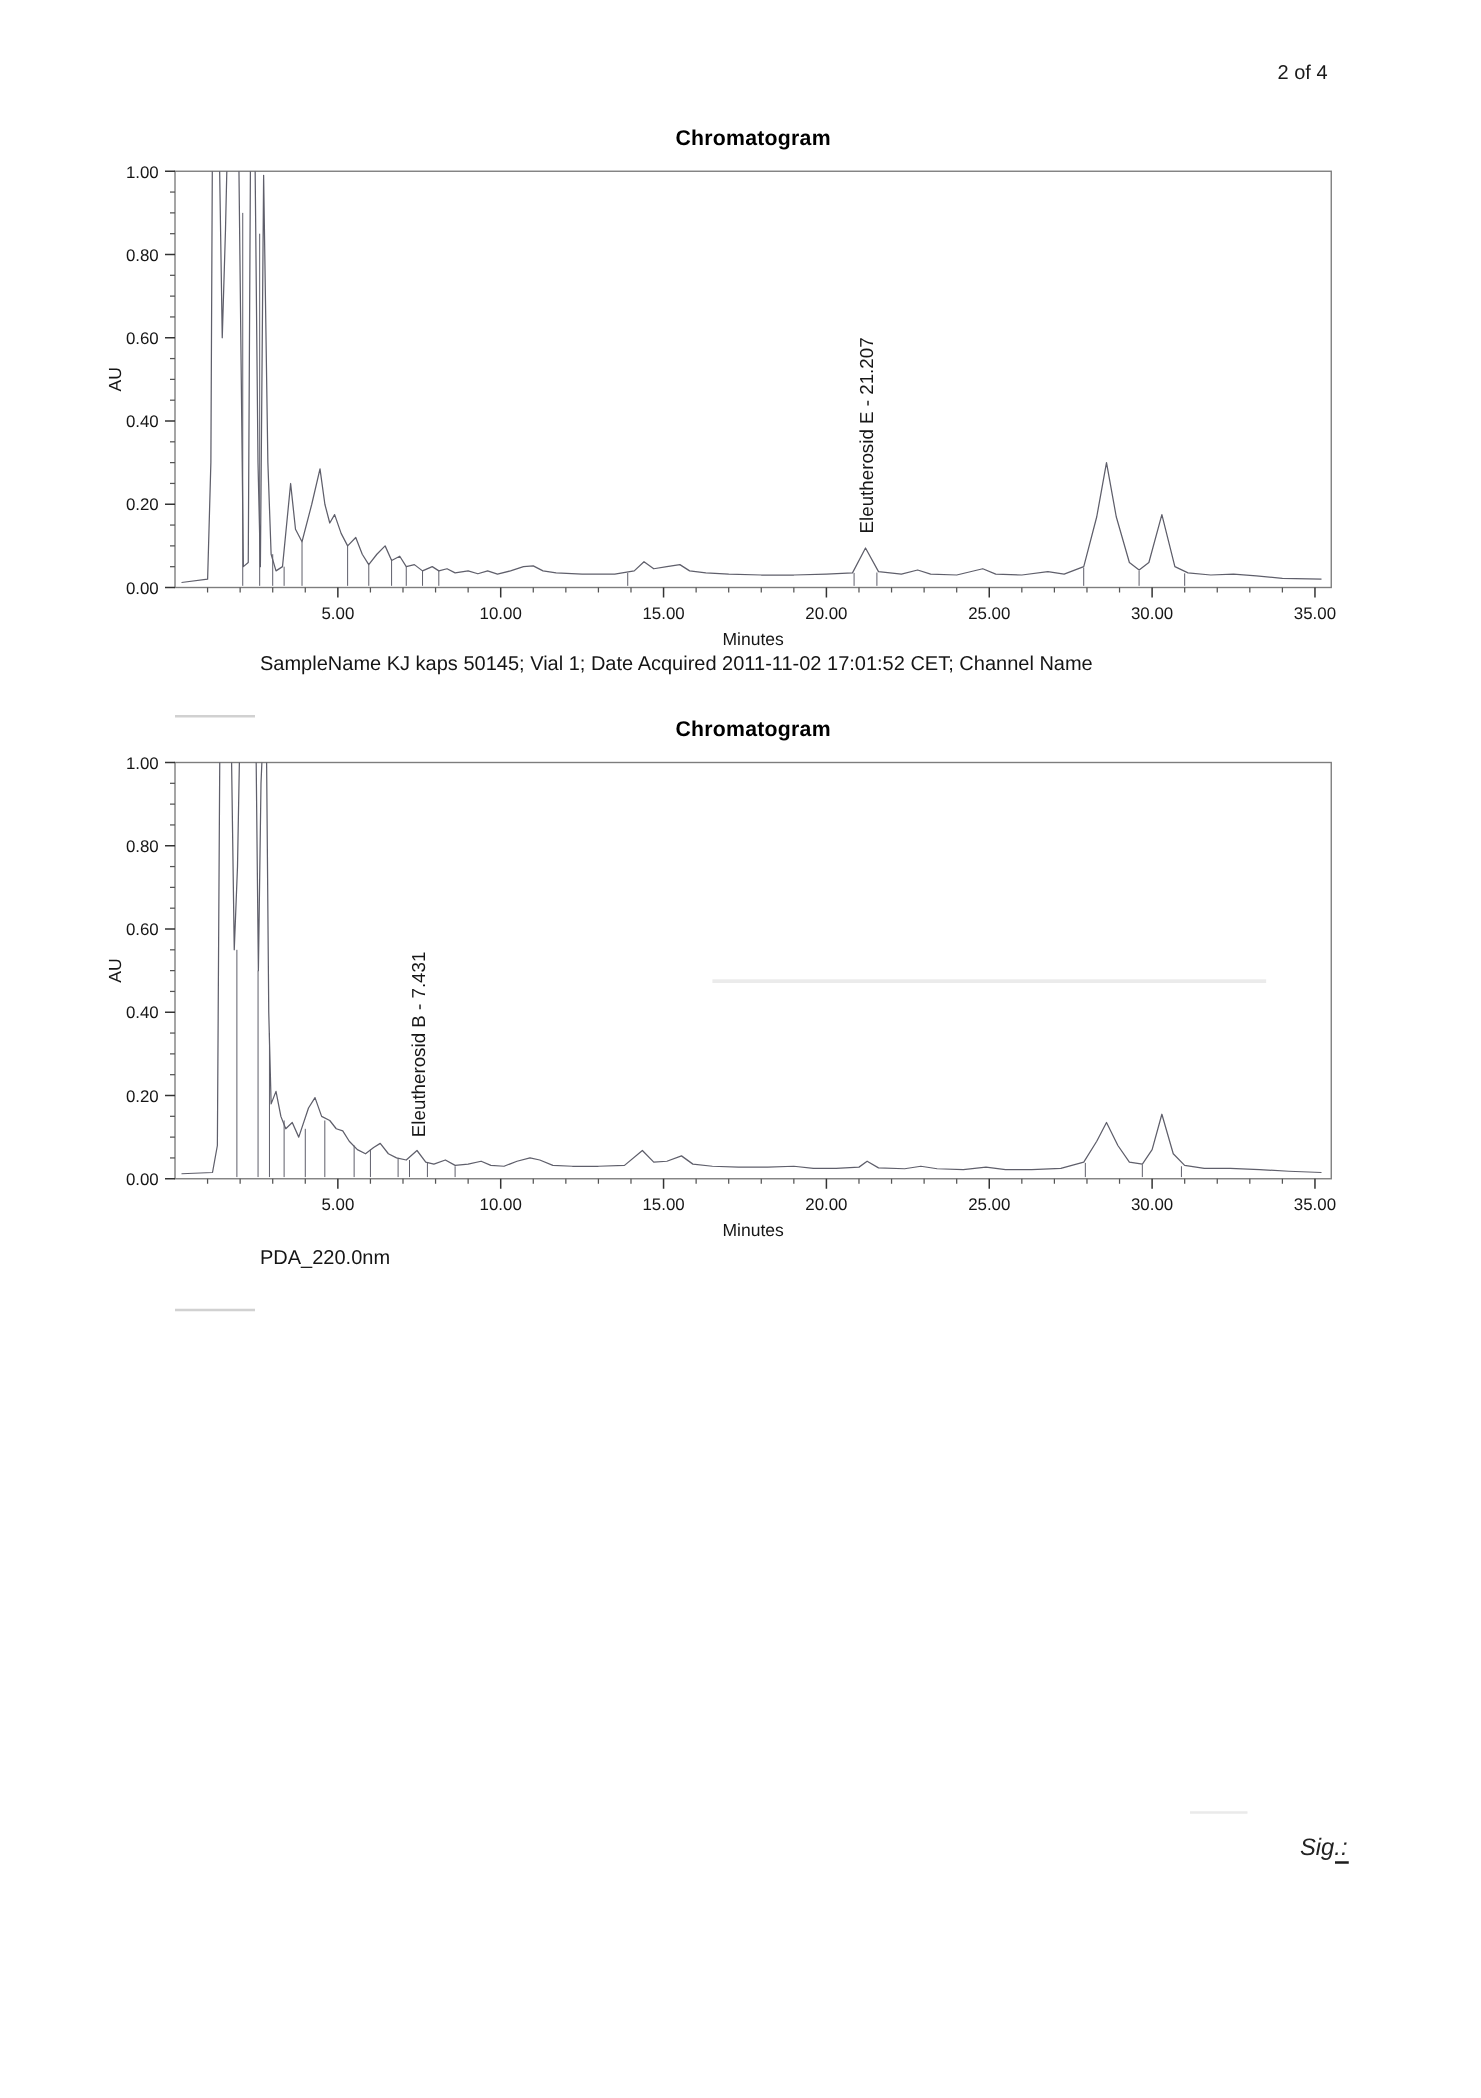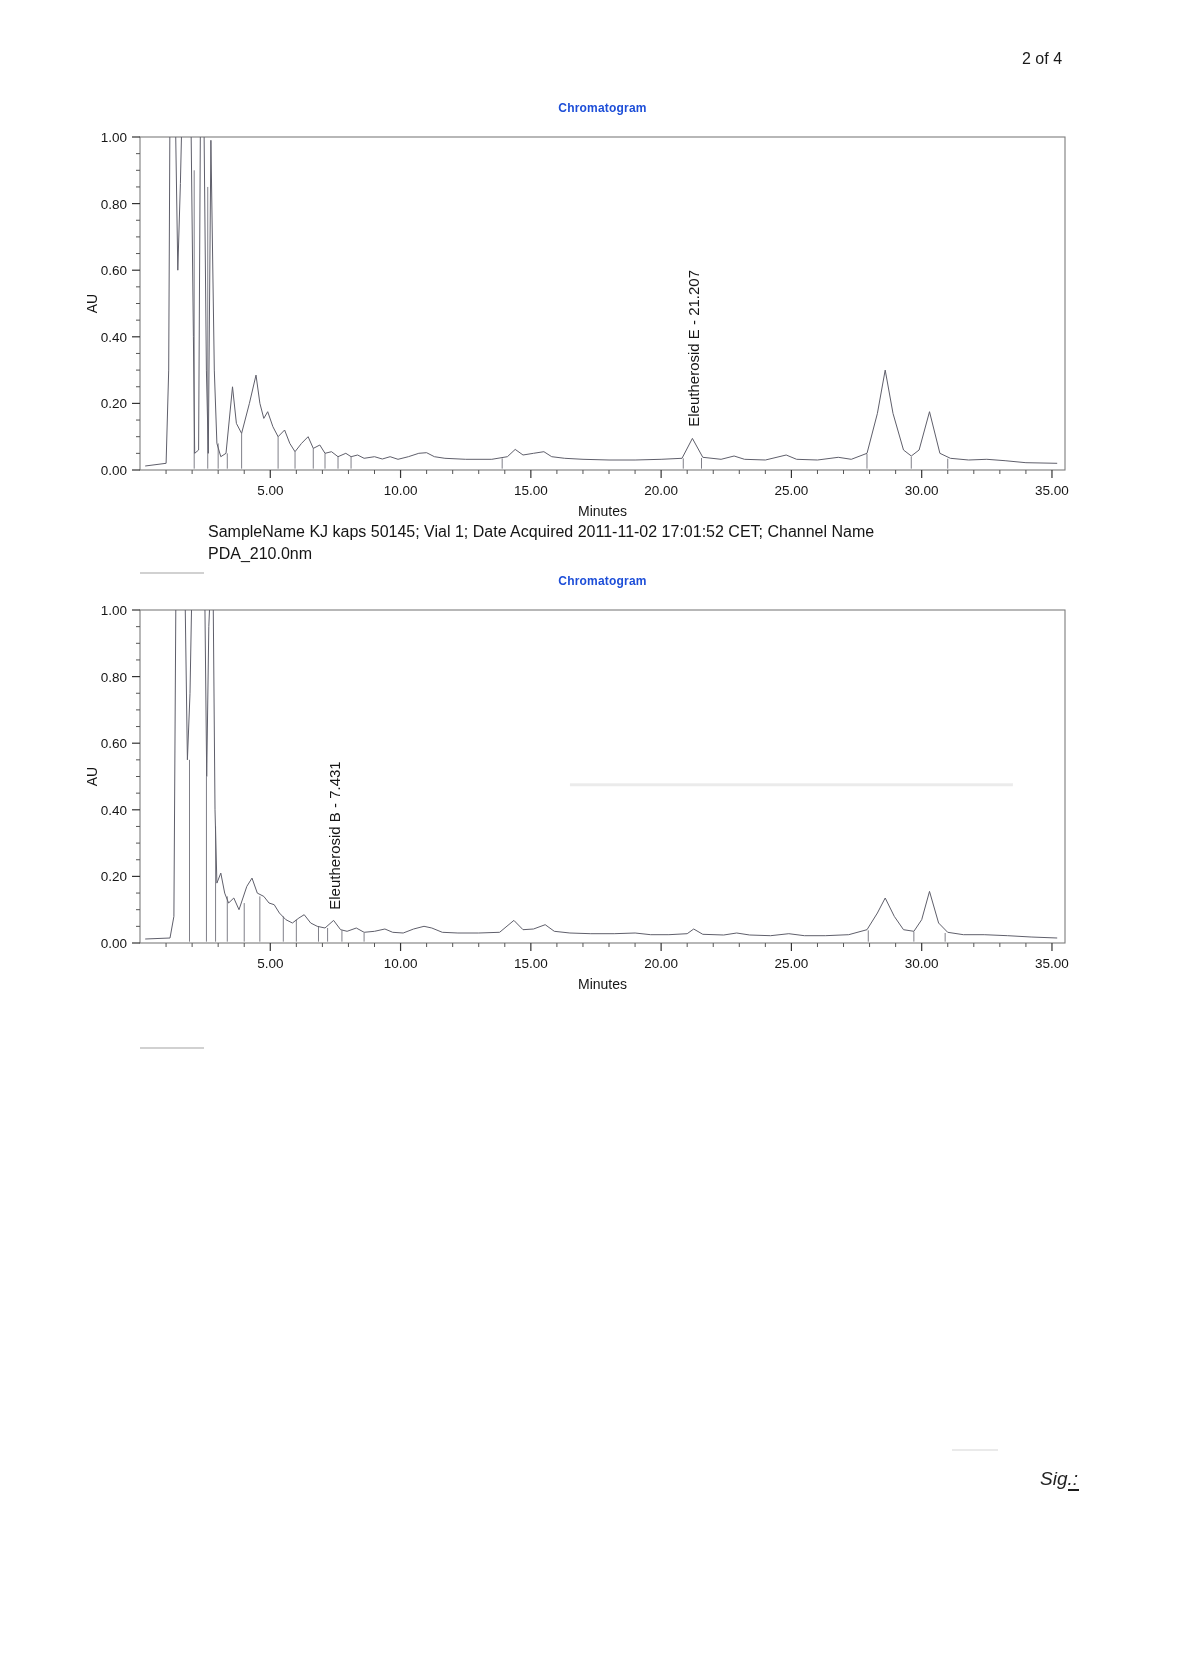--- a/index.html
+++ b/index.html
@@ -11,21 +11,21 @@
     color:#161616;
     overflow:hidden;
   }
   .page-number{
     position:absolute;left:1022px;top:50px;
     font-size:16px;color:#1a1a1a;
   }
   .chart-title{
     position:absolute;left:140px;width:925px;
     text-align:center;
-    font-size:12px;font-weight:bold;color:#1d4ed8;
+    font-size:17px;font-weight:bold;color:#000000;
     margin:0;letter-spacing:0.2px;
   }
   .chart-svg{position:absolute;left:0;overflow:visible;}
   svg text{
     font-family:"Liberation Sans", sans-serif;
     fill:#161616;
   }
   .caption{
     position:absolute;left:208px;width:890px;
     font-size:16px;line-height:22px;color:#151515;
@@ -150,21 +150,20 @@
       <line x1="701.5140845070422" x2="701.5140845070422" y1="330.012" y2="340.668" stroke="#5f5f6b" stroke-width="0.8" clip-path="url(#clip0)"></line>
       <line x1="866.9718309859154" x2="866.9718309859154" y1="326.01599999999996" y2="340.668" stroke="#5f5f6b" stroke-width="0.8" clip-path="url(#clip0)"></line>
       <line x1="911.2676056338029" x2="911.2676056338029" y1="328.68" y2="340.668" stroke="#5f5f6b" stroke-width="0.8" clip-path="url(#clip0)"></line>
       <line x1="947.7464788732394" x2="947.7464788732394" y1="330.678" y2="340.668" stroke="#5f5f6b" stroke-width="0.8" clip-path="url(#clip0)"></line>
       <polyline points="145.2,338.0 166.1,335.3 168.7,242.1 170.0,-24.3 175.2,-24.3 177.8,142.2 180.4,55.6 182.2,-24.3 190.8,-24.3 193.4,208.8 194.7,325.3 198.6,322.0 200.5,-24.3 203.8,-24.3 206.4,242.1 208.3,325.3 210.9,12.3 214.3,242.1 216.9,315.4 220.8,328.7 226.0,325.3 232.5,258.8 236.4,295.4 241.6,305.4 249.4,275.4 256.0,247.1 259.9,275.4 263.8,290.4 267.7,283.7 272.9,298.7 278.1,308.7 284.6,302.0 289.8,315.4 295.0,323.7 301.5,315.4 308.1,308.7 313.3,320.4 319.8,317.0 325.0,325.3 331.5,323.7 338.0,328.7 345.8,325.3 351.1,328.7 357.6,327.0 364.1,330.3 374.5,328.7 382.3,331.0 390.1,328.7 398.0,331.3 408.4,328.7 418.8,325.3 426.6,324.7 434.4,328.7 444.9,330.3 465.7,331.3 491.8,331.3 507.4,328.7 515.2,321.4 523.0,327.0 533.5,325.3 543.9,323.7 551.7,328.7 564.7,330.3 583.0,331.3 609.0,332.0 635.1,332.0 661.1,331.3 682.0,330.3 692.4,310.4 702.8,329.3 721.1,331.3 734.1,328.0 744.5,331.3 765.4,332.0 786.2,327.0 796.6,331.3 817.5,332.0 838.3,329.3 851.3,331.3 867.0,325.3 877.4,285.4 885.2,242.1 893.0,285.4 903.5,322.0 911.3,328.0 919.1,322.0 929.5,283.7 939.9,325.3 950.4,330.3 968.6,332.0 986.8,331.3 1005.1,332.7 1025.9,334.7 1057.2,335.3" fill="none" stroke="#5f5f6b" stroke-width="1" stroke-linejoin="round" clip-path="url(#clip0)"></polyline>
       <text x="698.5767605633804" y="298.71" font-size="15" fill="#111" transform="rotate(-90 698.5767605633804 298.71)">Eleutherosid E - 21.207</text>
     </svg>
 
   <div class="caption" style="top:521px;">
     <div>SampleName KJ kaps 50145; Vial 1; Date Acquired 2011-11-02 17:01:52 CET; Channel Name</div>
-    <div>PDA_210.0nm</div>
   </div>
   <div class="legend-swatch" style="left:140px;top:572px;"></div>
 
   <h2 class="chart-title" style="top:574px;">Chromatogram</h2>
   <svg class="chart-svg chromo" style="top:601px;" width="1185" height="392">
       <defs>
         <clipPath id="clip1">
           <rect x="140" y="9" width="925" height="333"></rect>
         </clipPath>
       </defs>
@@ -254,20 +253,21 @@
       <line x1="341.9366197183099" x2="341.9366197183099" y1="329.346" y2="340.668" stroke="#5f5f6b" stroke-width="0.8" clip-path="url(#clip1)"></line>
       <line x1="364.0845070422535" x2="364.0845070422535" y1="332.01" y2="340.668" stroke="#5f5f6b" stroke-width="0.8" clip-path="url(#clip1)"></line>
       <line x1="868.2746478873239" x2="868.2746478873239" y1="329.346" y2="340.668" stroke="#5f5f6b" stroke-width="0.8" clip-path="url(#clip1)"></line>
       <line x1="913.8732394366198" x2="913.8732394366198" y1="330.678" y2="340.668" stroke="#5f5f6b" stroke-width="0.8" clip-path="url(#clip1)"></line>
       <line x1="945.1408450704225" x2="945.1408450704225" y1="332.01" y2="340.668" stroke="#5f5f6b" stroke-width="0.8" clip-path="url(#clip1)"></line>
       <polyline points="145.2,338.0 170.0,337.0 173.9,315.4 176.0,-24.3 184.8,-24.3 187.4,158.8 190.0,92.3 192.1,-24.3 204.6,-24.3 206.7,175.5 208.8,25.7 210.9,-24.3 213.0,-24.3 215.0,208.8 216.9,282.1 220.8,272.1 224.7,292.1 228.6,302.0 233.8,297.0 239.0,308.7 246.8,285.4 252.0,277.1 257.3,292.1 263.8,295.4 269.0,302.0 274.2,303.7 279.4,312.0 285.9,318.7 292.4,322.0 298.9,317.0 304.2,313.7 310.7,322.0 317.2,325.3 325.0,327.0 333.6,319.4 340.6,328.7 347.1,330.3 356.3,327.0 364.1,331.3 374.5,330.3 384.9,328.0 392.7,331.3 403.2,332.0 413.6,328.0 424.0,325.3 431.8,327.0 442.3,331.3 457.9,332.0 478.7,332.0 499.6,331.3 513.9,319.4 523.0,328.7 533.5,328.0 545.2,323.7 554.3,330.3 569.9,332.0 590.8,332.7 614.2,332.7 635.1,332.0 650.7,333.7 668.9,333.7 687.2,332.7 693.7,328.0 702.8,333.3 723.7,334.0 736.7,332.0 749.7,334.0 770.6,334.7 788.8,332.7 804.4,334.7 825.3,334.7 848.7,333.7 867.0,328.7 877.4,312.0 885.2,297.0 894.3,315.4 903.5,328.7 913.9,330.3 921.7,318.7 929.5,290.4 938.6,322.0 947.7,331.3 963.4,333.7 984.2,333.7 1007.7,334.7 1031.1,336.0 1057.2,337.0" fill="none" stroke="#5f5f6b" stroke-width="1" stroke-linejoin="round" clip-path="url(#clip1)"></polyline>
       <text x="339.62464788732393" y="308.7" font-size="15" fill="#111" transform="rotate(-90 339.62464788732393 308.7)">Eleutherosid B - 7.431</text>
     </svg>
 
   <div class="caption" style="top:996px;">
+    <div>PDA_220.0nm</div>
   </div>
   <div class="legend-swatch" style="left:140px;top:1047px;"></div>
 
   <div class="scan-smudge"></div>
   <div class="sig-label">Sig.:</div>
   <div class="sig-line"></div>
   <svg class="sig-ink" width="48" height="58" viewBox="0 0 48 58">
     <path d="M5,50 C11,36 19,13 26,6 C30,2 30,11 26,21 C22,31 17,42 14,47
              M13,38 C17,44 21,47 24,44 C30,38 36,19 42,7" fill="none" stroke="#3c4ba6" stroke-width="2.4" stroke-linecap="round" stroke-linejoin="round"></path>
   </svg>

